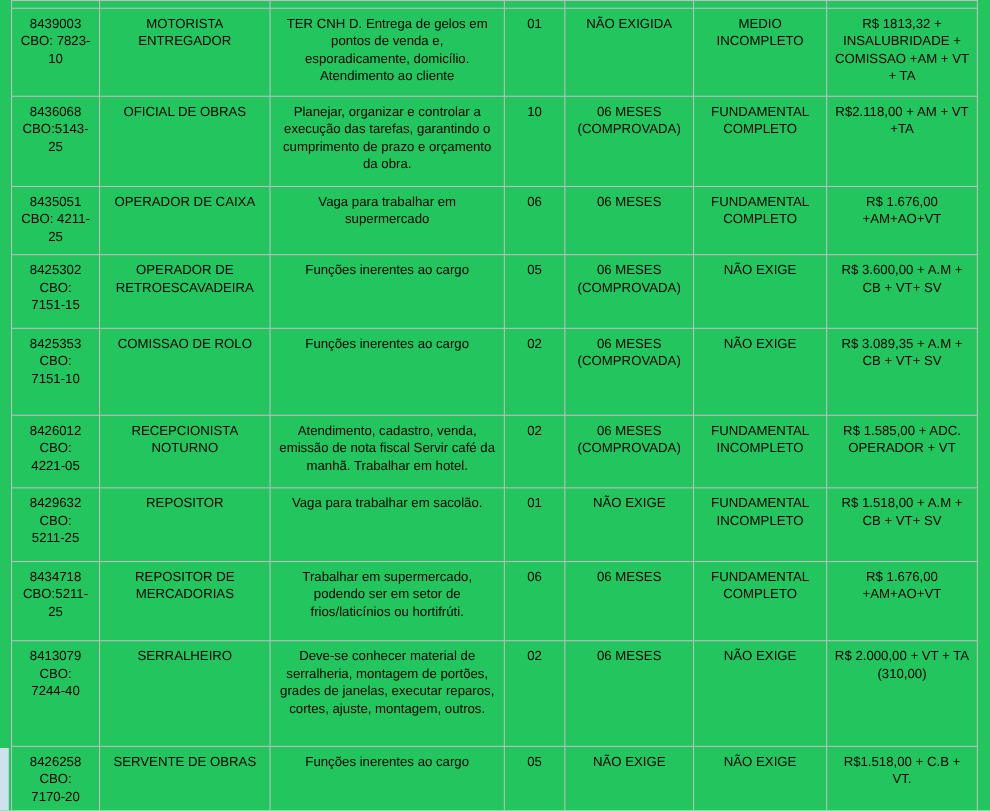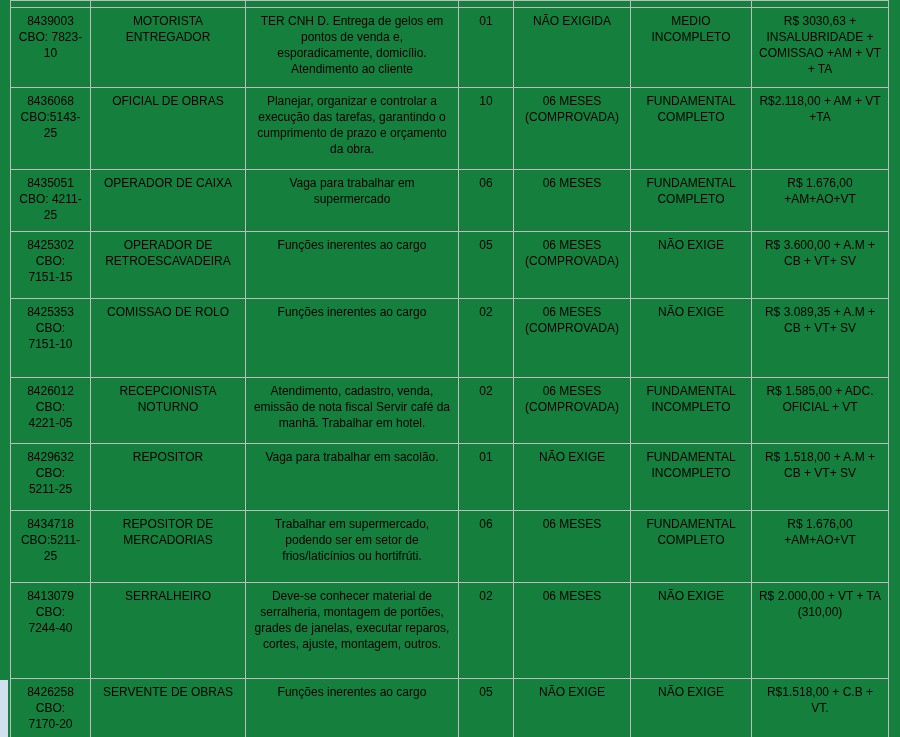--- a/index.html
+++ b/index.html
@@ -9,21 +9,21 @@
     width: 900px;
     height: 737px;
     overflow: hidden;
     font-family: "Liberation Sans", sans-serif;
   }
   .page {
     position: relative;
     width: 900px;
     height: 737px;
     overflow: hidden;
-    background: #15803d;
+    background: #22c55e;
     text-decoration: underline;
   }
   table.jobs {
     position: absolute;
     left: 10px;
     top: 0;
     width: 878px;
     border-collapse: collapse;
     table-layout: fixed;
   }
@@ -97,21 +97,21 @@
 
     <tr style="height:80px">
       <td class="c-code code-serif">8439003
 CBO: 7823-
 10</td>
       <td class="c-title">MOTORISTA ENTREGADOR</td>
       <td>TER CNH D. Entrega de gelos em pontos de venda e, esporadicamente, domicílio. Atendimento ao cliente</td>
       <td>01</td>
       <td>NÃO EXIGIDA</td>
       <td>MEDIO INCOMPLETO</td>
-      <td>R$ 3030,63 + INSALUBRIDADE + COMISSAO +AM + VT + TA</td>
+      <td>R$ 1813,32 + INSALUBRIDADE + COMISSAO +AM + VT + TA</td>
     </tr>
 
     <tr style="height:82px">
       <td class="c-code code-serif">8436068
 CBO:5143-
 25</td>
       <td class="c-title">OFICIAL DE OBRAS</td>
       <td>Planejar, organizar e controlar a execução das tarefas, garantindo o cumprimento de prazo e orçamento da obra.</td>
       <td>10</td>
       <td>06 MESES (COMPROVADA)</td>
@@ -157,21 +157,21 @@
 
     <tr style="height:66px">
       <td class="c-code code-bold">8426012
 CBO:
 4221-05</td>
       <td class="c-title">RECEPCIONISTA NOTURNO</td>
       <td>Atendimento, cadastro, venda, emissão de nota fiscal Servir café da manhã. Trabalhar em hotel.</td>
       <td>02</td>
       <td>06 MESES (COMPROVADA)</td>
       <td>FUNDAMENTAL INCOMPLETO</td>
-      <td>R$ 1.585,00 + ADC. OFICIAL + VT</td>
+      <td>R$ 1.585,00 + ADC. OPERADOR + VT</td>
     </tr>
 
     <tr style="height:67px">
       <td class="c-code code-bold">8429632
 CBO:
 5211-25</td>
       <td class="c-title">REPOSITOR</td>
       <td>Vaga para trabalhar em sacolão.</td>
       <td>01</td>
       <td>NÃO EXIGE</td>

